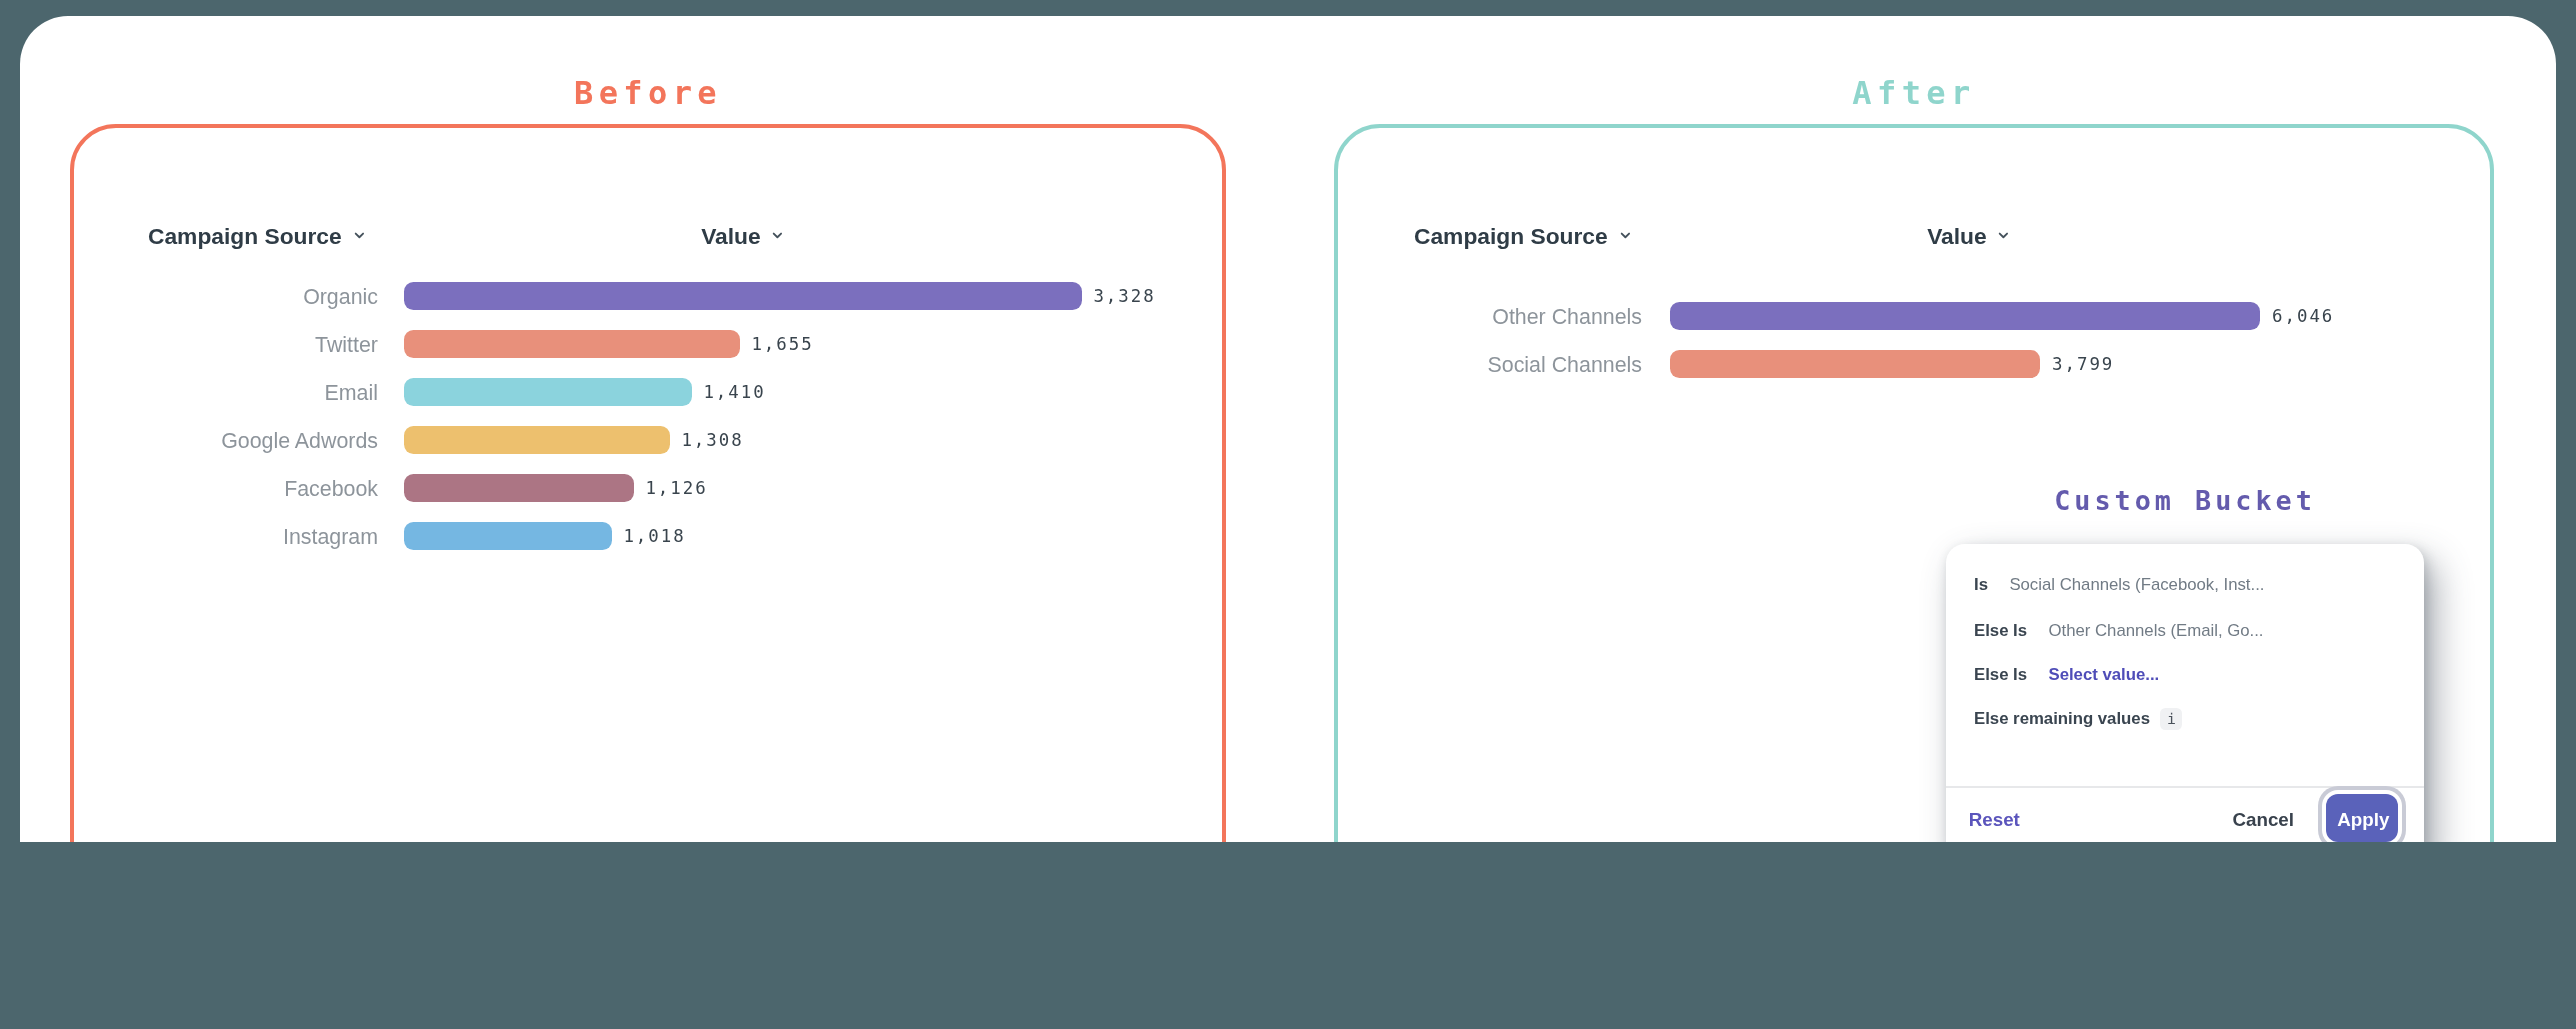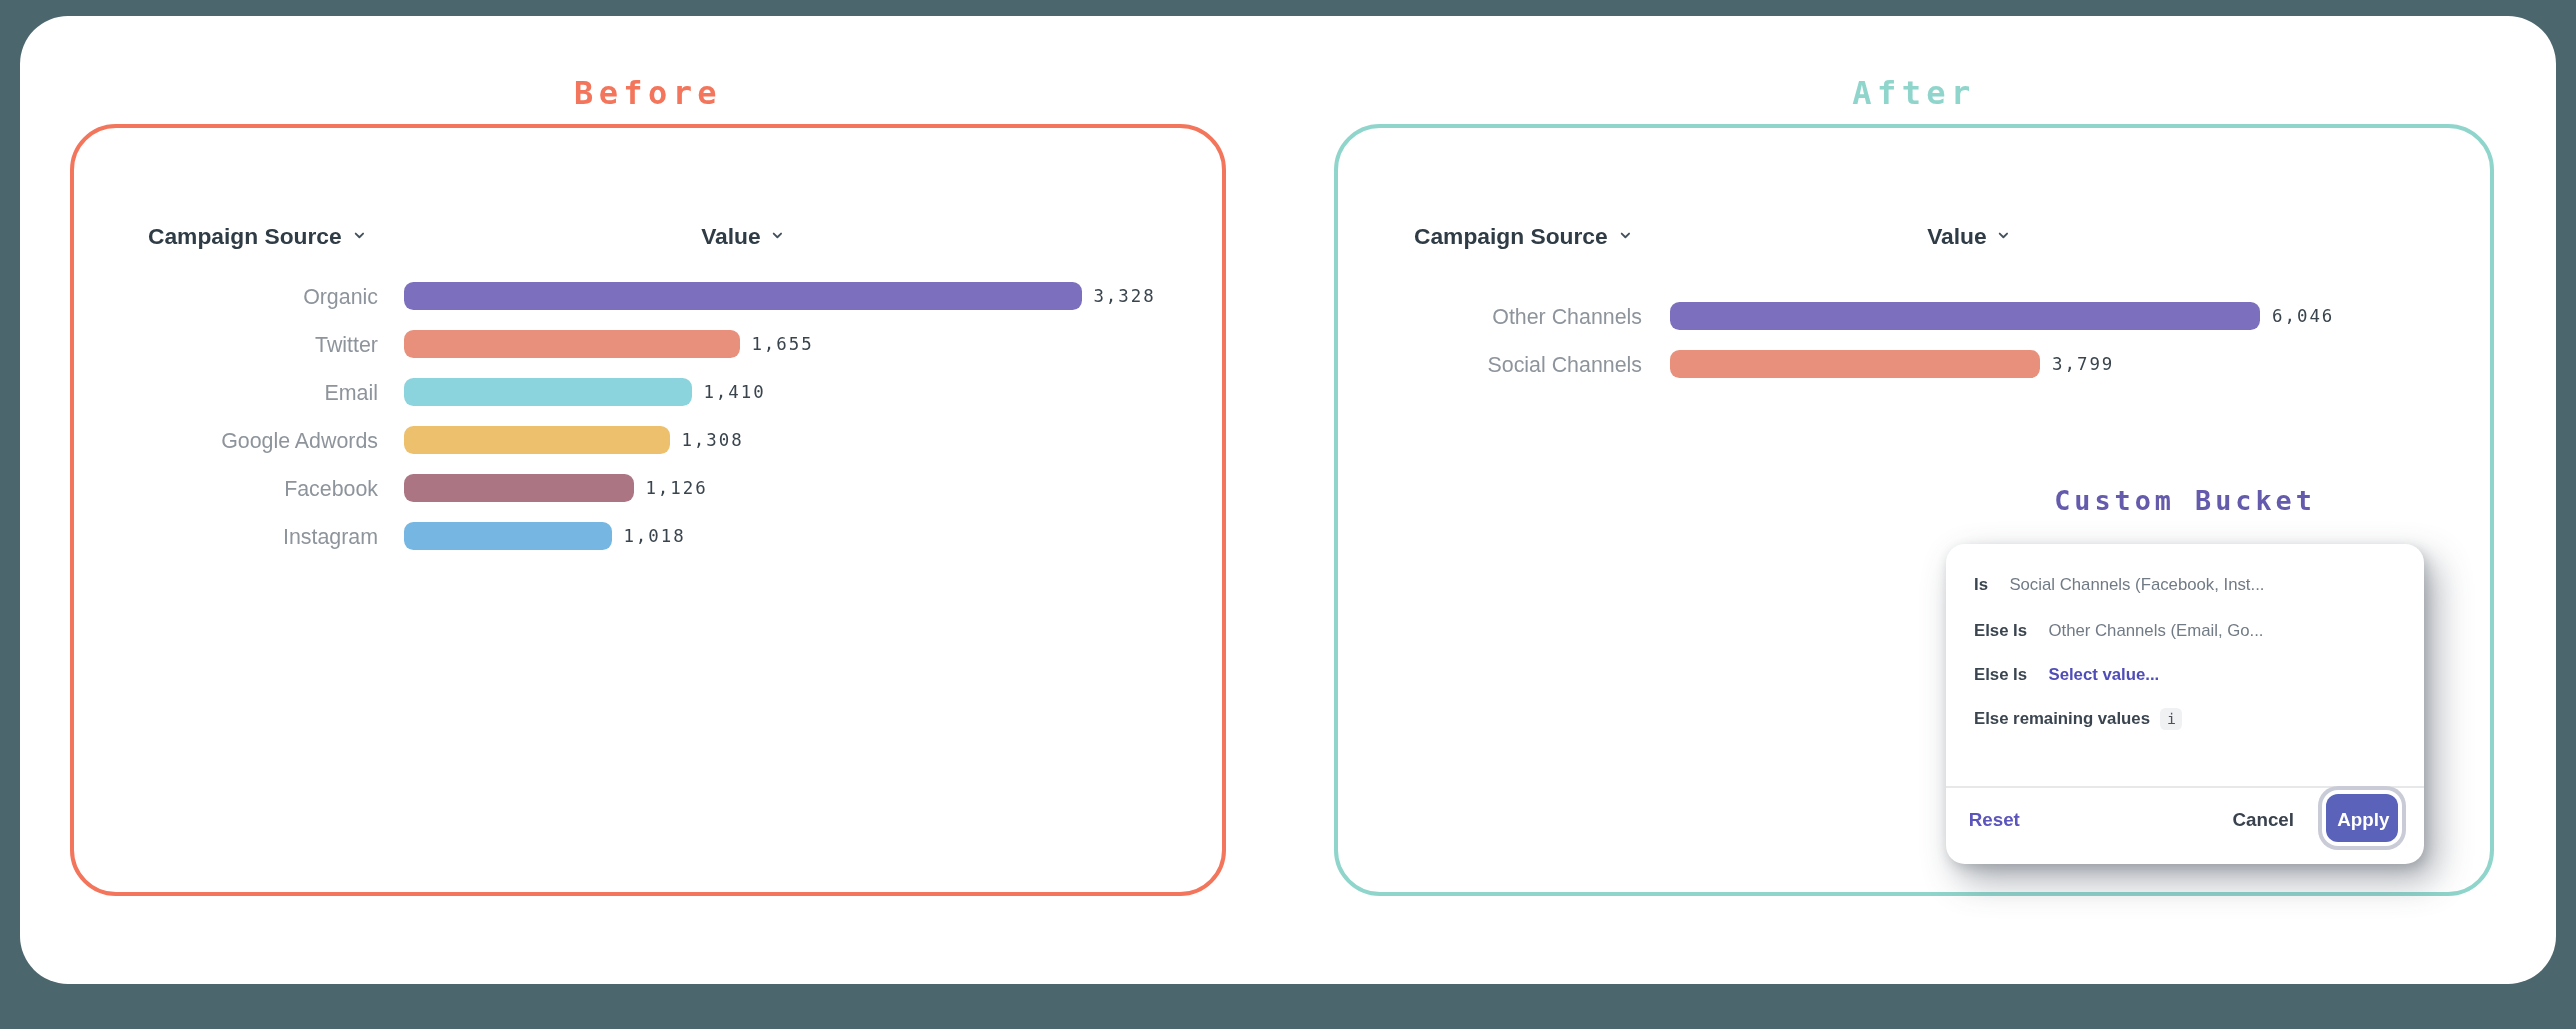--- a/index.html
+++ b/index.html
@@ -1,17 +1,17 @@
 <!DOCTYPE html>
 <html style="font-size:10.7px"><head>
 <meta charset="utf-8">
 <style>
   html,body{margin:0;padding:0;}
   body{background:#4C666D;font-family:"Liberation Sans",sans-serif;}
-  .viewport{width:2576px;height:1029px;overflow:hidden;position:relative;}
+  .viewport{width:2576px;height:842px;overflow:hidden;position:relative;}
   .stage{width:1288px;height:515px;transform:scale(2);transform-origin:0 0;position:relative;background:#4C666D;}
   .card{position:absolute;left:10px;top:8px;width:1268px;height:484px;background:#ffffff;border-radius:24px;}
 
   .section-title{position:absolute;font-family:"DejaVu Sans Mono",monospace;font-weight:bold;
     font-size:16px;line-height:20px;letter-spacing:2.7px;text-align:center;}
   .before-title{left:25px;top:29px;width:578px;}
   .after-title{left:657px;top:29px;width:580px;}
 
   .box{position:absolute;border:2.7px solid;border-radius:23px;background:#fff;box-sizing:border-box;}
   .before-box{left:25px;top:54px;width:578px;height:386px;}

